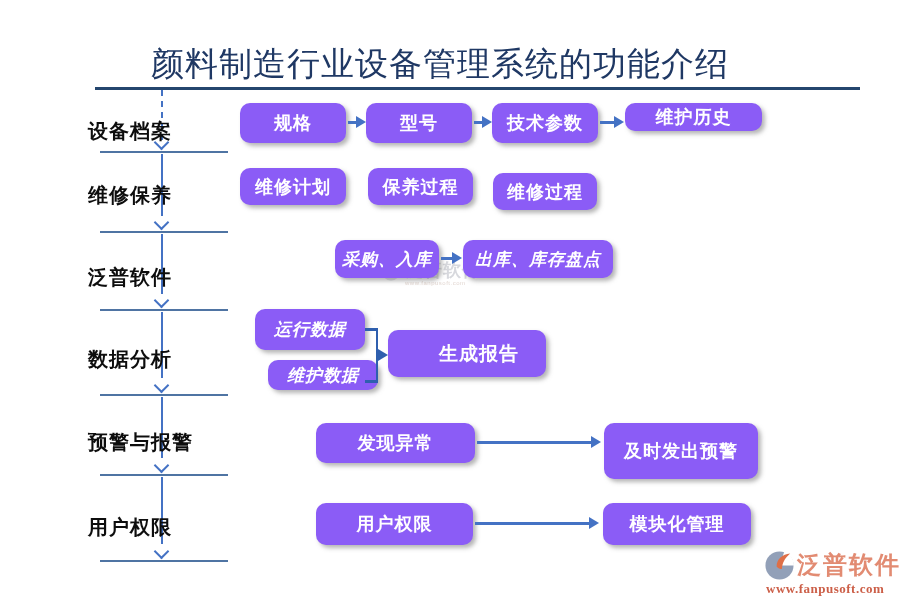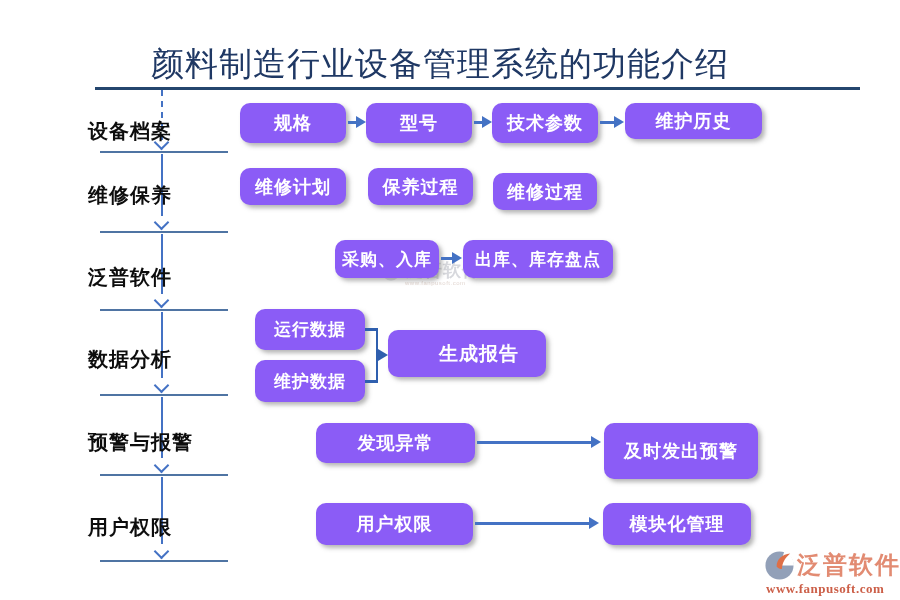--- a/index.html
+++ b/index.html
@@ -37,21 +37,21 @@
   }
 
   
   .fbox {
     position:absolute; background:#8b5cf6; border-radius:10px;
     color:#ffffff; font-weight:bold; text-align:center;
     display:flex; align-items:center; justify-content:center;
     box-shadow:3px 3px 4px rgba(110,110,110,0.5);
     font-size:18px; letter-spacing:1px; z-index:2; white-space:nowrap;
   }
-  .fs17 { font-size:17px; }
+  .fs17 { font-size:17px;font-style:italic; }
   .fs19 { font-size:19px;padding-left:24px; }
 
   
   .harrow { position:absolute; height:3px; background:#4472C4; z-index:2; }
   .harrow::after {
     content:""; position:absolute; right:-10px; top:-5px;
     border-left:10px solid #4472C4;
     border-top:6.5px solid transparent; border-bottom:6.5px solid transparent;
   }
 
@@ -126,32 +126,32 @@
   <div class="rail-label" style="top:346px;">数据分析</div>
   <div class="rail-label" style="top:429px;">预警与报警</div>
   <div class="rail-label" style="top:514px;">用户权限</div>
 
   <div class="fbox" style="left:240px;top:103px;width:106px;height:40px;">规格</div>
   <div class="harrow" style="left:348px;top:121px;width:8px;"></div>
   <div class="fbox" style="left:366px;top:103px;width:106px;height:40px;">型号</div>
   <div class="harrow" style="left:474px;top:121px;width:8px;"></div>
   <div class="fbox" style="left:492px;top:103px;width:106px;height:40px;">技术参数</div>
   <div class="harrow" style="left:600px;top:121px;width:14px;"></div>
-  <div class="fbox" style="left:625px;top:103px;width:137px;height:36px;">维护历史</div>
+  <div class="fbox" style="left:625px;top:103px;width:137px;height:28px;">维护历史</div>
 
   <div class="fbox" style="left:240px;top:168px;width:106px;height:37px;">维修计划</div>
   <div class="fbox" style="left:368px;top:168px;width:105px;height:37px;">保养过程</div>
   <div class="fbox" style="left:493px;top:173px;width:104px;height:37px;">维修过程</div>
 
   <div class="fbox fs17" style="left:335px;top:240px;width:104px;height:38px;">采购、入库</div>
   <div class="harrow" style="left:441px;top:257px;width:11px;"></div>
   <div class="fbox fs17" style="left:463px;top:240px;width:150px;height:38px;">出库、库存盘点</div>
 
   <div class="fbox fs17" style="left:255px;top:309px;width:110px;height:41px;">运行数据</div>
-  <div class="fbox fs17" style="left:255px;top:360px;width:110px;height:42px;">维护数据</div>
+  <div class="fbox fs17" style="left:268px;top:360px;width:110px;height:30px;">维护数据</div>
   <div class="brk" style="left:365px;top:328px;width:13px;height:2.5px;"></div>
   <div class="brk" style="left:365px;top:380px;width:13px;height:2.5px;"></div>
   <div class="brk" style="left:375.5px;top:328px;width:2.5px;height:54px;"></div>
   <div class="brk-head" style="left:378px;top:349px;"></div>
   <div class="fbox fs19" style="left:388px;top:330px;width:158px;height:47px;">生成报告</div>
 
   <div class="fbox" style="left:316px;top:423px;width:159px;height:40px;">发现异常</div>
   <div class="harrow" style="left:477px;top:441px;width:114px;"></div>
   <div class="fbox" style="left:604px;top:423px;width:154px;height:56px;">及时发出预警</div>
 

